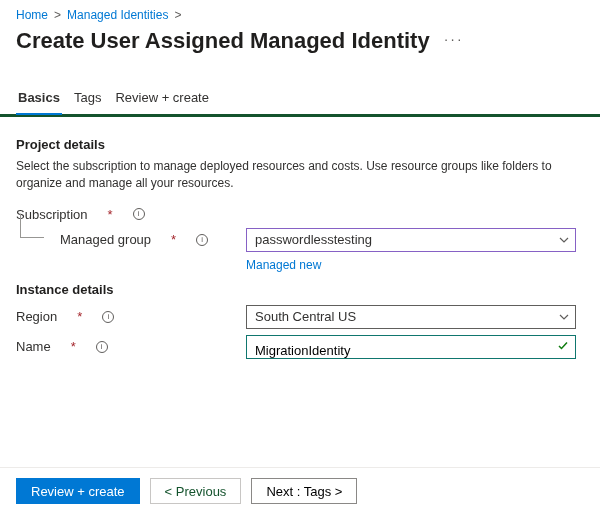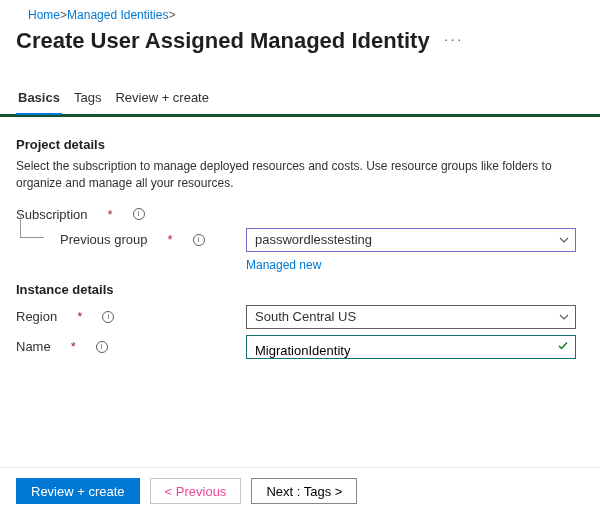--- a/index.html
+++ b/index.html
@@ -8,21 +8,22 @@
     font-size: 13px;
     color: #323130;
     background: #fff;
     width: 600px;
     height: 516px;
     position: relative;
   }
   .breadcrumb {
     display: flex;
     align-items: center;
-    padding: 8px 28px 4px;
+    gap: 6px;
+    padding: 8px 16px 4px;
     font-size: 12px;
   }
   .breadcrumb a { color: #0078d4; text-decoration: none; cursor: pointer; }
   .breadcrumb .sep { color: #605e5c; }
   .page-head {
     display: flex;
     align-items: center;
     padding: 2px 16px 8px;
   }
   .page-title {
@@ -170,21 +171,21 @@
     cursor: pointer;
     display: inline-flex;
     align-items: center;
   }
   .btn.primary {
     background: #0078d4;
     border-color: #0078d4;
     color: #fff;
   }
   .btn.disabled {
-    color: #ec4899;
+    color: #14532d;
     border-color: #c8c6c4;
     cursor: default;
   }
 </style>
 </head>
 <body>
 
 <div class="breadcrumb">
   <a>Home</a>
   <span class="sep">&gt;</span>
@@ -212,21 +213,21 @@
     <div class="label-cell">
       <span>Subscription</span>
       <span class="req">*</span>
       <span class="info-icon">i</span>
     </div>
   </div>
 
   <div class="form-row indent">
     <div class="indent-connector"></div>
     <div class="label-cell">
-      <span>Previous group</span>
+      <span>Managed group</span>
       <span class="req">*</span>
       <span class="info-icon">i</span>
     </div>
     <div class="field-cell">
       <div class="select hl">
         <span>passwordlesstesting</span>
         <span class="chevron">
           <svg width="10" height="6" viewBox="0 0 10 6">
               <path d="M1 1 L5 5 L9 1" stroke="#605e5c" stroke-width="1.2" fill="none"></path>
             </svg>

